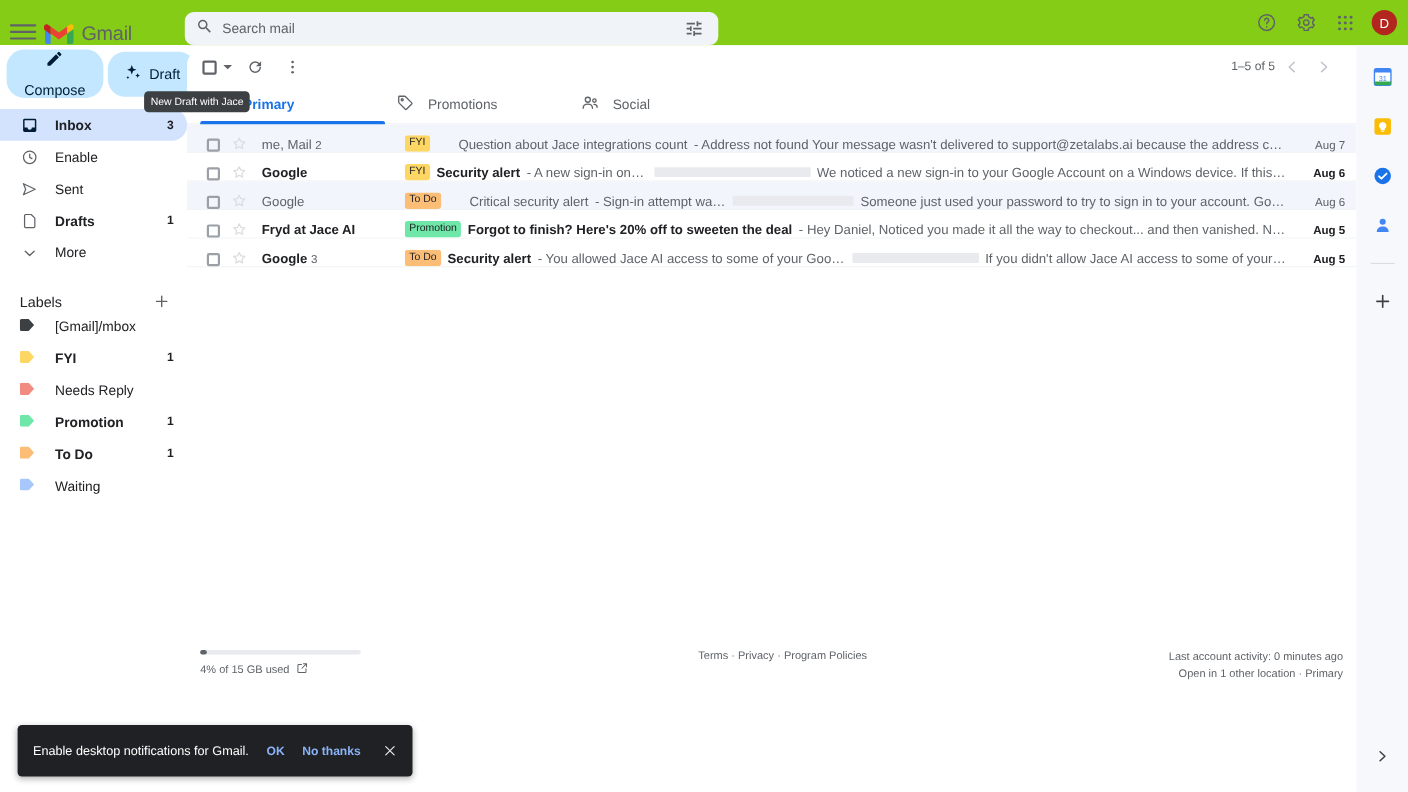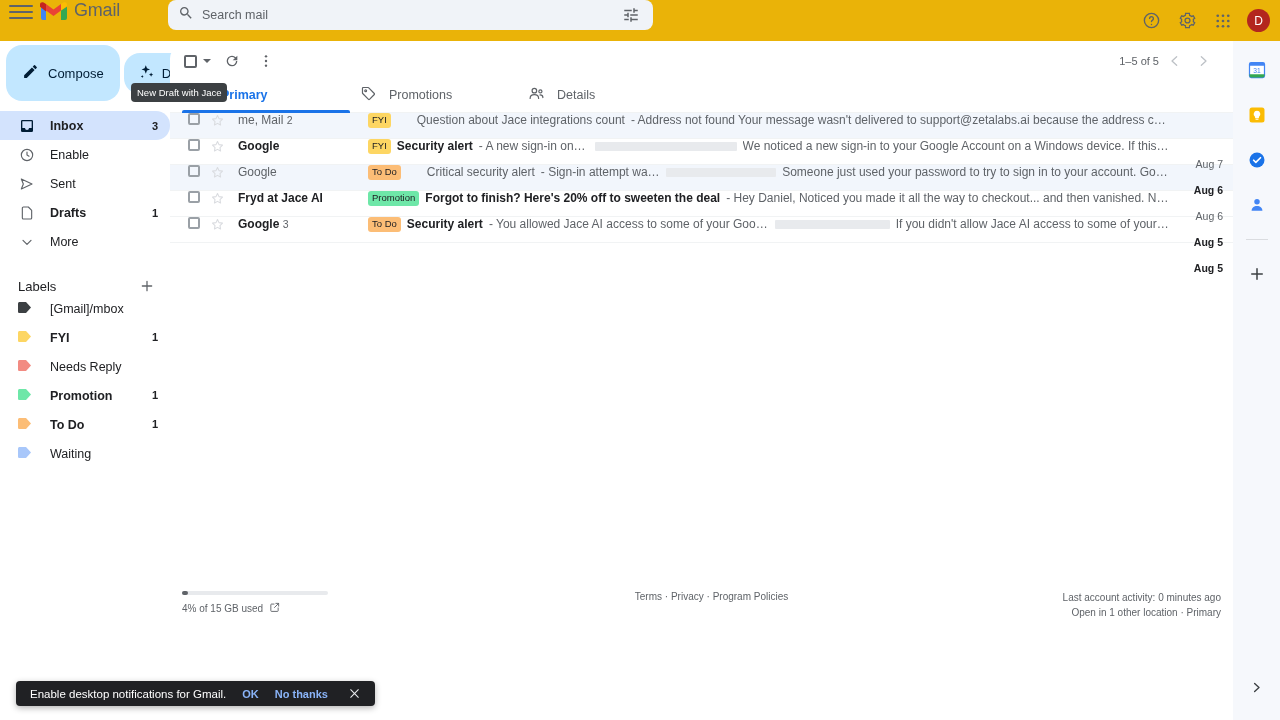--- a/index.html
+++ b/index.html
@@ -8,21 +8,21 @@
     background: #ffffff;
     font-family: "Liberation Sans", sans-serif;
     overflow: hidden;
     color: #202124;
   }
   body { position: relative; }
 
   
   .topbar {
     position: absolute; top: 0; left: 0; width: 1280px; height: 41px;
-    display: flex; align-items: flex-start; background: #eab308;
+    display: flex; align-items: flex-end; background: #84cc16;
   }
   .hamburger {
     width: 24px; height: 24px; margin-left: 9px; margin-right: 7px;
     display: flex; flex-direction: column; justify-content: center; gap: 4px;
     cursor: pointer;
   }
   .hamburger span { display: block; height: 2px; background: #5f6368; border-radius: 1px; }
   .gmail-logo { display: flex; align-items: center; gap: 7px; }
   .m-icon { width: 27px; height: 20px; position: relative; }
   .gmail-word { font-size: 18px; color: #5f6368; letter-spacing: -0.2px; }
@@ -52,24 +52,24 @@
     cursor: pointer; font-weight: 500;
   }
 
   
   .sidebar {
     position: absolute; left: 0; top: 41px; width: 170px; height: 679px;
     background: #ffffff; padding-top: 4px;
   }
   .compose-row { display: flex; align-items: center; gap: 4px; padding-left: 6px; position: relative; }
   .compose-btn {
-    height: 56px; background: #c2e7ff; border-radius: 16px;
+    height: 44px; background: #c2e7ff; border-radius: 16px;
     display: flex; align-items: center; gap: 9px; padding: 0 16px;
     cursor: pointer; border: none; font-family: inherit;
-    font-size: 13px; color: #001d35;
+    font-size: 13px; color: #001d35; flex-direction: column;
   }
   .draft-btn {
     height: 41px; background: #c2e7ff; border-radius: 16px;
     display: flex; align-items: center; gap: 7px; padding: 0 14px;
     cursor: pointer; border: none; font-family: inherit;
     font-size: 13px; color: #001d35;
   }
   .tooltip {
     position: absolute; left: 131px; top: 38px;
     background: #3c4043; color: #fff; font-size: 9.5px;
@@ -137,21 +137,21 @@
     position: relative; padding-left: 10px;
   }
   .tab.active { color: #1a73e8; font-weight: bold; }
   .tab.active::after {
     content: ""; position: absolute; left: 0; right: 0; bottom: -1px;
     height: 3px; background: #1a73e8; border-radius: 2px 2px 0 0;
   }
 
   
   .mail-row {
-    height: 26px; display: flex; align-items: flex-start;
+    height: 26px; display: flex; align-items: flex-end;
     font-size: 12px; cursor: pointer; border-bottom: 1px solid #f1f3f4;
     padding-left: 8px; padding-right: 10px; background: #fff;
   }
   .mail-row.read { background: #f2f6fc; }
   .r-cbox { width: 12px; height: 12px; border: 2px solid #9aa0a6; border-radius: 2px; margin: 0 10px; flex-shrink: 0; }
   .r-star { width: 16px; margin-right: 12px; flex-shrink: 0; display:flex; align-items:center; }
   .r-sender { width: 130px; flex-shrink: 0; color: #202124; overflow: hidden; white-space: nowrap; }
   .mail-row.unread .r-sender { font-weight: bold; }
   .mail-row.read .r-sender { color: #5f6368; }
   .r-sender .cnt { font-size: 10.5px; color: #5f6368; font-weight: normal; }
@@ -189,21 +189,21 @@
     align-items: center; padding-top: 18px; gap: 23px;
   }
   .rp-icon { width: 22px; height: 22px; cursor: pointer; display:flex; align-items:center; justify-content:center; }
   .rp-div { width: 22px; height: 1px; background: #dadce0; }
   .rp-expand { position: absolute; bottom: 22px; cursor: pointer; width: 22px; height: 22px; display:flex; align-items:center; justify-content:center;}
 
   
   .toast {
     position: absolute; left: 16px; bottom: 14px;
     background: #202124; color: #fff; border-radius: 4px;
-    height: 25px; display: flex; align-items: center;
+    height: 47px; display: flex; align-items: center;
     padding: 0 14px; gap: 16px; font-size: 11.5px; z-index: 50;
     box-shadow: 0 2px 6px rgba(0,0,0,.3);
   }
   .toast-act { color: #8ab4f8; cursor: pointer; font-weight: bold; font-size: 11px; }
   .toast-x { cursor: pointer; display: flex; align-items: center; margin-left: 4px; }
 </style>
 </head>
 <body>
 
 <div class="topbar">
@@ -463,21 +463,21 @@
     </div>
     <div class="tab">
       <span>
         <svg width="17" height="17" viewBox="0 0 24 24" fill="none" stroke="#5f6368" stroke-width="1.7">
             <circle cx="9" cy="8" r="3.2"></circle>
             <path d="M3 19c0-3.3 2.7-5.3 6-5.3s6 2 6 5.3" stroke-linecap="round"></path>
             <circle cx="17.5" cy="9" r="2.2"></circle>
             <path d="M17 14c2.3 0 4 1.6 4 3.8" stroke-linecap="round"></path>
           </svg>
       </span>
-      <span>Details</span>
+      <span>Social</span>
     </div>
   </div>
 
   <div>
 
     <div class="mail-row read">
       <span class="r-cbox"></span>
       <span class="r-star">
         <svg width="15" height="15" viewBox="0 0 24 24" fill="none" stroke="#dadce0" stroke-width="1.8">
             <path d="M12 4l2.4 5 5.6.8-4 3.9.9 5.5-4.9-2.6-4.9 2.6.9-5.5-4-3.9 5.6-.8L12 4z" stroke-linejoin="round"></path>

